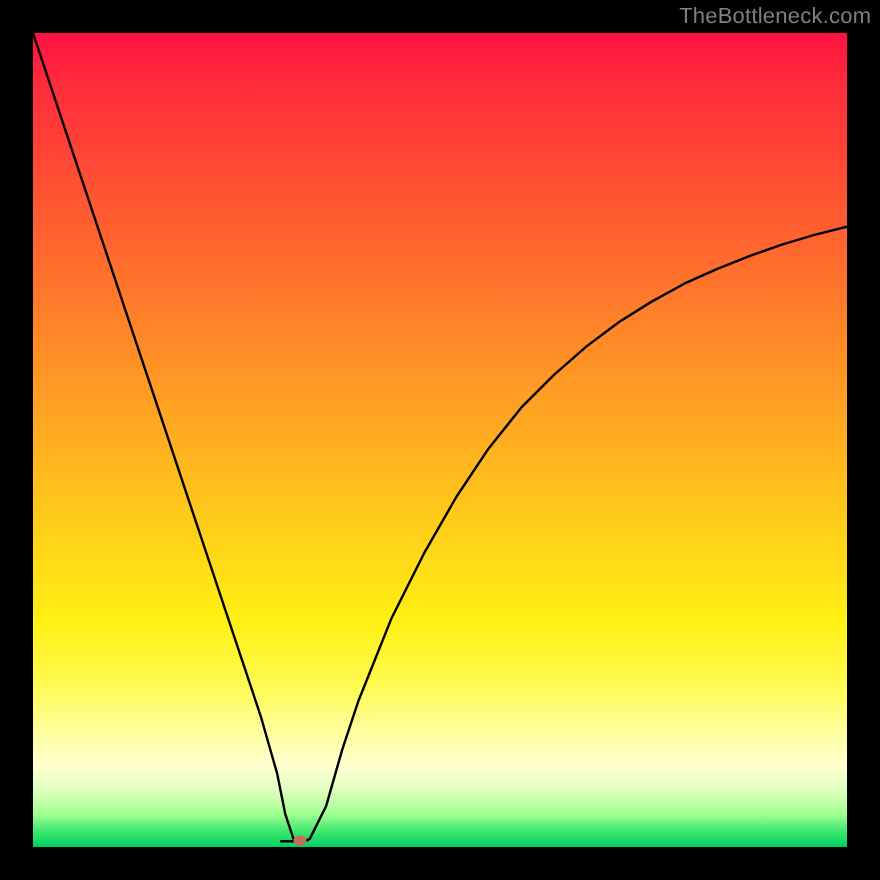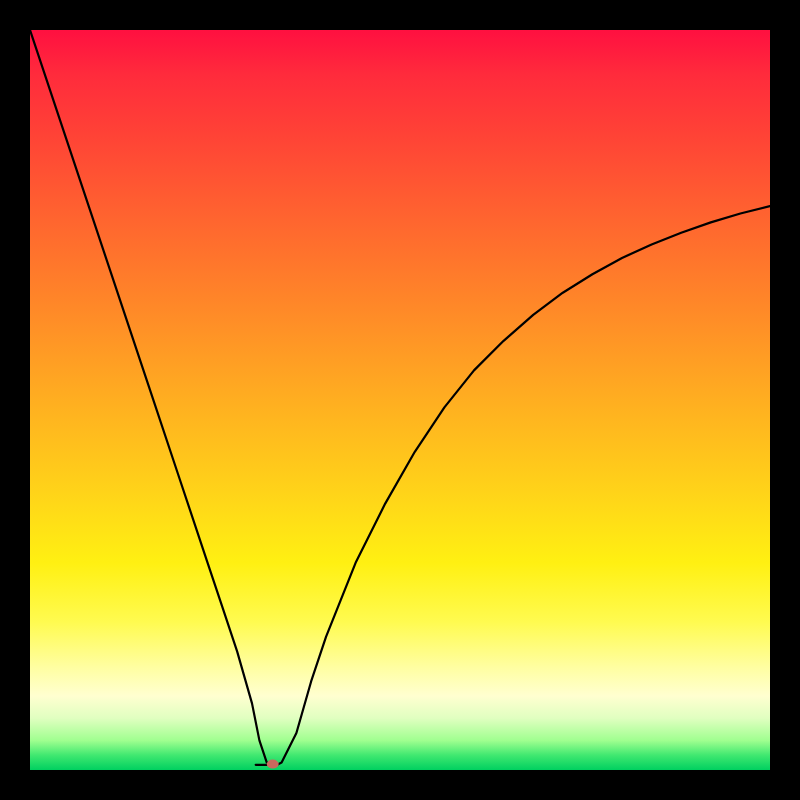--- a/index.html
+++ b/index.html
@@ -65,20 +65,21 @@
     font-size: 20px;
     font-weight: 500;
     letter-spacing: 0.2px;
   }
 </style>
 </head>
 <body>
 
 <div class="outer">
 
+  <div class="attribution">TheBottleneck.com</div>
 
   <div class="plot-area">
     <div class="gradient-bg"></div>
     <svg class="curve-layer" viewBox="0 0 740 740" preserveAspectRatio="none">
       <path id="curve-path" fill="none" stroke="#000" stroke-width="2.2" stroke-linejoin="round" stroke-linecap="round" d="M0.00 0.00 L29.60 88.80 L59.20 177.60 L88.80 266.40 L118.40 355.20 L148.00 444.00 L177.60 532.80 L192.40 577.20 L207.20 621.60 L222.00 673.40 L229.40 710.40 L236.80 732.60 L244.20 736.30 L251.60 732.60 L266.40 703.00 L281.20 651.20 L296.00 606.80 L325.60 532.80 L355.20 473.60 L384.80 421.80 L414.40 377.40 L444.00 340.40 L473.60 310.80 L503.20 284.90 L532.80 262.70 L562.40 244.20 L592.00 227.92 L621.60 214.60 L651.20 202.76 L680.80 192.40 L710.40 183.52 L740.00 176.12"></path>
       <path id="flat-path" fill="none" stroke="#000" stroke-width="2.2" stroke-linecap="round" d="M225.70 734.82 L240.50 734.82"></path>
       <ellipse id="marker-dot" cx="242.72" cy="734.08" rx="6" ry="4.5" fill="#c96a5e"></ellipse>
     </svg>
   </div>
 

